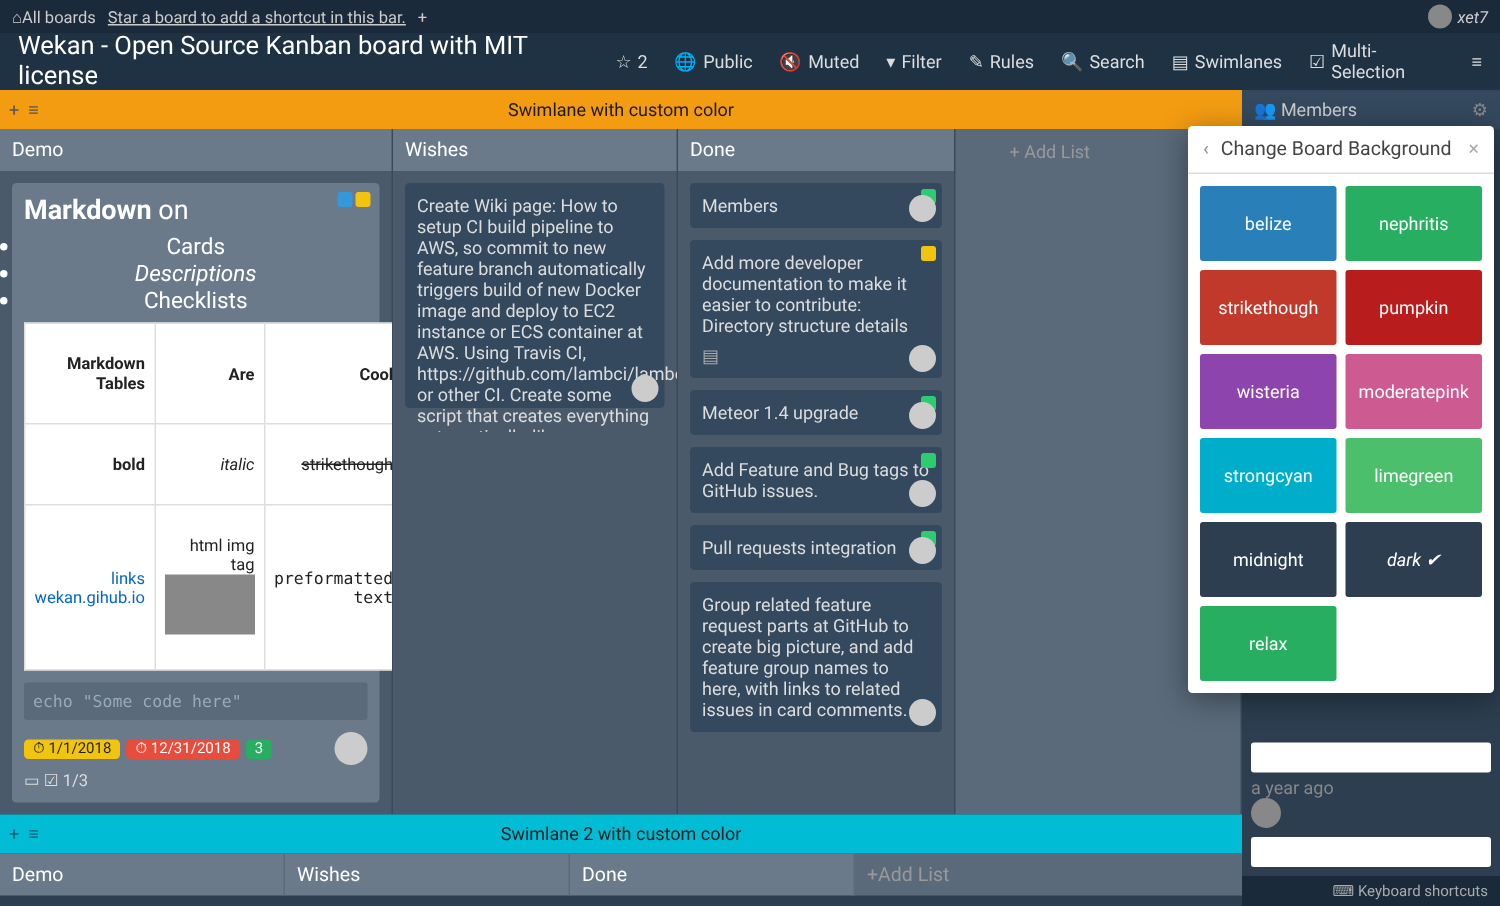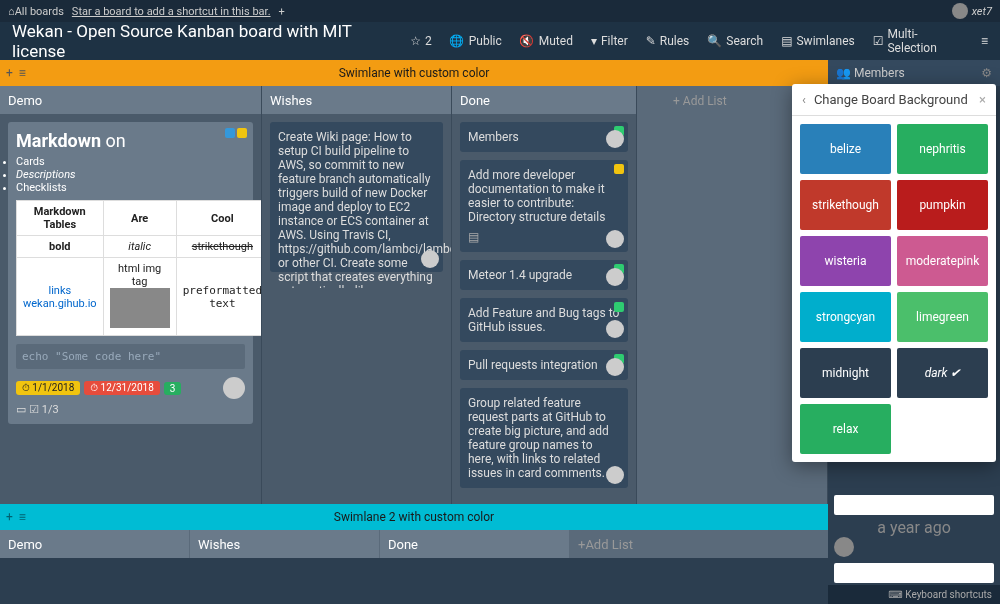--- a/index.html
+++ b/index.html
@@ -24,44 +24,44 @@
 .list-header { background: #6a7a8a; color: #fff; height: 28px; display: flex; align-items: center; padding: 0 8px; font-size: 13px; }
 .list-body { padding: 8px; overflow-y: auto; }
 .card { background: #34495e; border-radius: 3px; padding: 8px; margin-bottom: 8px; position: relative; font-size: 12px; color: #ddd; }
 .card .label { position: absolute; top: 4px; right: 4px; width: 10px; height: 10px; border-radius: 2px; }
 .card .label.green { background: #2ecc71; }
 .card .label.yellow { background: #f1c40f; }
 .card .avatar-sm { position: absolute; bottom: 4px; right: 4px; width: 18px; height: 18px; border-radius: 50%; background: #ccc; }
 .markdown-card { background: #6a7a8a; padding: 8px; border-radius: 3px; position: relative; }
 .markdown-card h3 { color: #fff; font-size: 18px; font-weight: 700; }
 .markdown-card h3 .on { font-weight: 400; }
-.markdown-card ul { list-style: disc; color: #fff; font-size: 11px; margin-top: 4px; }
+.markdown-card ul { list-style: disc; color: #fff; font-size: 15px; margin-top: 4px; text-align: center; }
 .md-table { width: 100%; border-collapse: collapse; background: #fff; color: #222; margin-top: 6px; font-size: 11px; }
-.md-table th, .md-table td { border: 1px solid #ddd; padding: 4px 6px; text-align: center; }
+.md-table th, .md-table td { border: 1px solid #ddd; padding: 20px 6px; text-align: right; }
 .md-table th { font-weight: 700; }
 .strike { text-decoration: line-through; }
 .mono { font-family: monospace; }
 .md-img { width: 60px; height: 40px; background: #888; display: inline-block; }
 .code-block { background: #5a6a7a; color: #9ab; font-family: monospace; font-size: 11px; padding: 6px; border-radius: 2px; margin-top: 8px; }
 .meta-row { margin-top: 8px; display: flex; align-items: center; gap: 4px; font-size: 11px; position: relative; }
 .pill { padding: 1px 6px; border-radius: 3px; color: #fff; font-size: 10px; }
 .pill.yellow { background: #f1c40f; color: #222; }
 .pill.red { background: #e74c3c; }
 .pill.green { background: #27ae60; }
 .meta-row .avatar-sm2 { width: 22px; height: 22px; border-radius: 50%; background: #ccc; margin-left: auto; }
 .cl-row { color: #ddd; font-size: 11px; margin-top: 4px; }
 .add-list-btn { color: #999; padding: 8px; cursor: pointer; font-size: 12px; }
 .sidebar { position: absolute; top: 60px; right: 0; width: 172px; height: 544px; background: #2c3e50; }
 .members-hdr { background: #34495e; height: 26px; display: flex; align-items: center; padding: 0 8px; font-size: 12px; color: #ccc; }
 .members-hdr .gear { margin-left: auto; color: #888; }
 .activity { padding: 6px; font-size: 11px; color: #aaa; }
 .activity .entry { margin-bottom: 6px; display: flex; gap: 4px; }
 .activity .av { width: 20px; height: 20px; border-radius: 50%; background: #888; flex-shrink: 0; }
 .activity .white-box { background: #fff; height: 20px; margin: 3px 0; border-radius: 2px; }
-.activity .time { font-size: 16px; color: #888; text-align: center; }
+.activity .time { font-size: 12px; color: #888; }
 .popup { position: absolute; top: 84px; right: 4px; width: 204px; background: #fff; border-radius: 3px; box-shadow: 0 4px 20px rgba(0,0,0,0.4); z-index: 100; }
 .popup-hdr { padding: 8px 10px; border-bottom: 1px solid #ddd; font-size: 13px; color: #444; display: flex; align-items: center; }
 .popup-hdr .back { margin-right: 8px; color: #888; cursor: pointer; }
 .popup-hdr .close { margin-left: auto; color: #aaa; cursor: pointer; }
 .color-grid { padding: 8px; display: grid; grid-template-columns: 1fr 1fr; gap: 6px; }
 .color-tile { height: 50px; display: flex; align-items: center; justify-content: center; color: #fff; font-size: 12px; border-radius: 2px; cursor: pointer; }
 .swimlane2-header { background: #00bcd4; color: #1a1a1a; height: 26px; display: flex; align-items: center; justify-content: center; font-size: 12px; position: relative; width: 828px; }
 .swimlane2-header .sw-controls { position: absolute; left: 6px; display: flex; gap: 6px; color: #006070; }
 .list2-row { display: flex; width: 828px; }
 .list2 { background: #6a7a8a; border-right: 1px solid #5a6a7a; height: 28px; display: flex; align-items: center; padding: 0 8px; color: #fff; font-size: 13px; }

